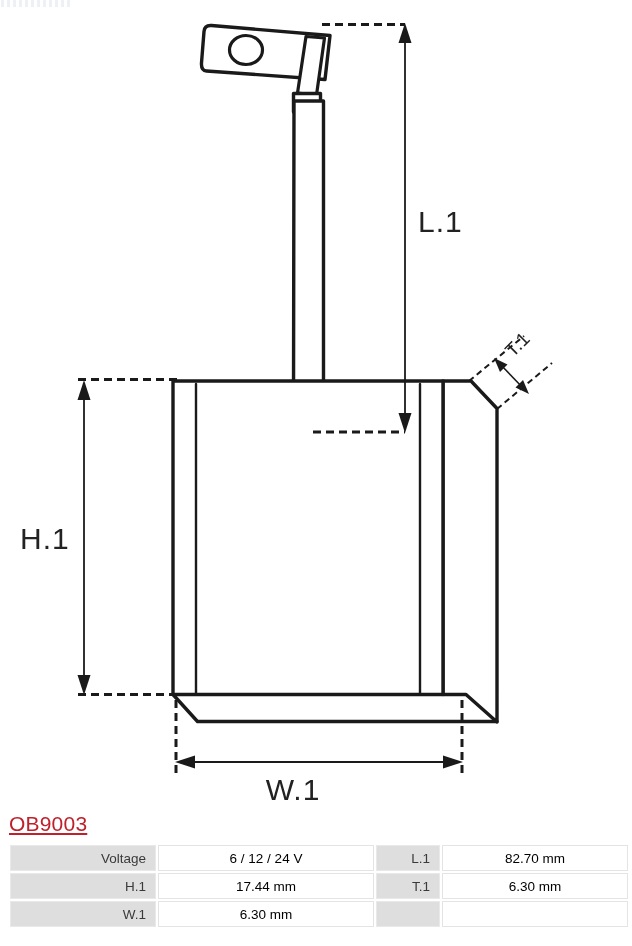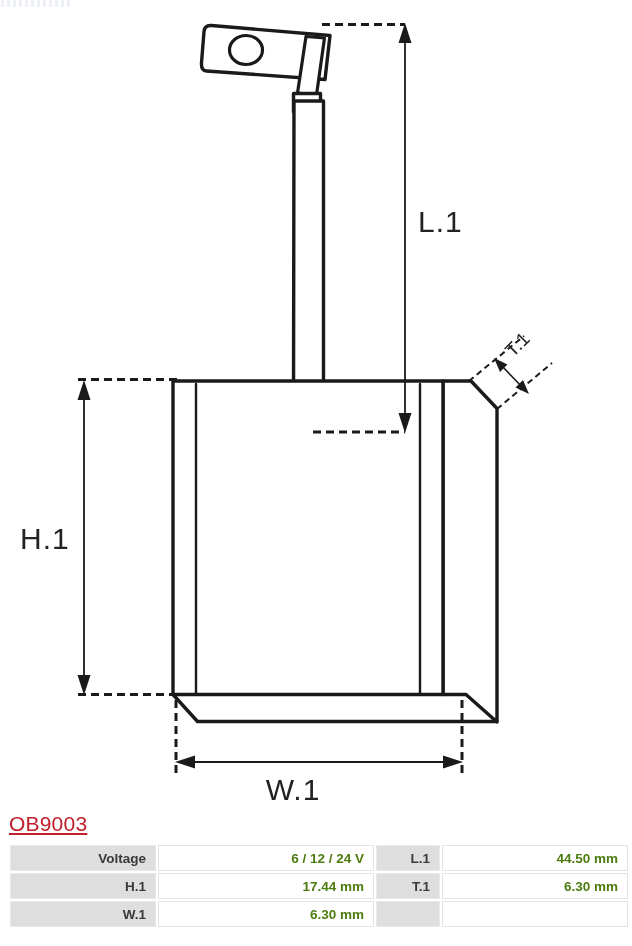--- a/index.html
+++ b/index.html
@@ -73,32 +73,31 @@
     border-collapse: separate;
     border-spacing: 2px;
     font-size: 13.5px;
     table-layout: fixed;
   }
   #spec-table td {
     height: 26px;
     padding: 0 9px;
     vertical-align: middle;
     box-sizing: border-box;
-    font-weight: bold;
   }
   .cell-label {
     background: #dedede;
     color: #3a3a3a;
     text-align: right;
     border: 1px solid #e9e9e9;
   }
   .cell-value {
     background: #ffffff;
-    color: #4d7c0f;
-    text-align: right;
+    color: #000000;
+    text-align: center;
     border: 1px solid #e4e4e4;
   }
   .col-a { width: 146px; }
   .col-b { width: 216px; }
   .col-c { width: 64px; }
   .col-d { width: 186px; }
 
   
   #top-artifact {
     position: absolute;
@@ -236,21 +235,21 @@
       <col class="col-a">
         <col class="col-b">
         <col class="col-c">
         <col class="col-d">
     </colgroup>
     <tbody>
       <tr>
         <td class="cell-label">Voltage</td>
         <td class="cell-value">6 / 12 / 24 V</td>
         <td class="cell-label">L.1</td>
-        <td class="cell-value">44.50 mm</td>
+        <td class="cell-value">82.70 mm</td>
       </tr>
       <tr>
         <td class="cell-label">H.1</td>
         <td class="cell-value">17.44 mm</td>
         <td class="cell-label">T.1</td>
         <td class="cell-value">6.30 mm</td>
       </tr>
       <tr>
         <td class="cell-label">W.1</td>
         <td class="cell-value">6.30 mm</td>

